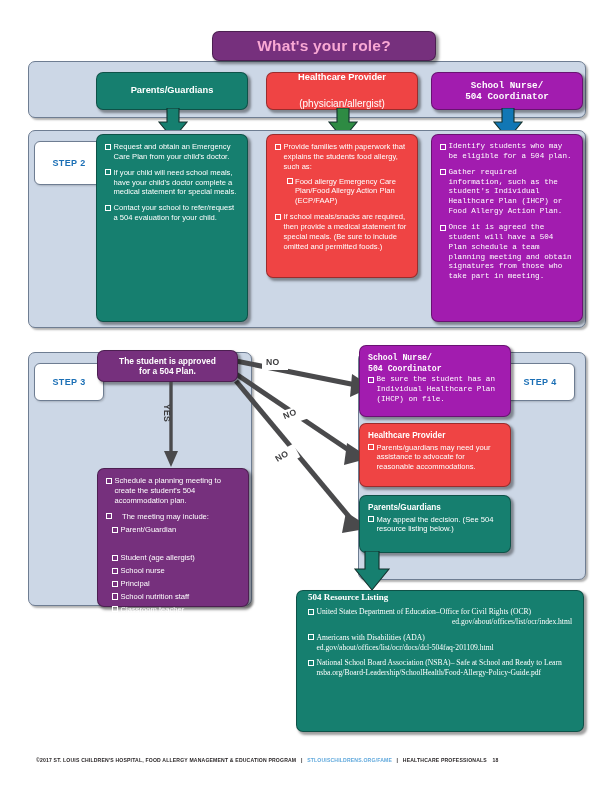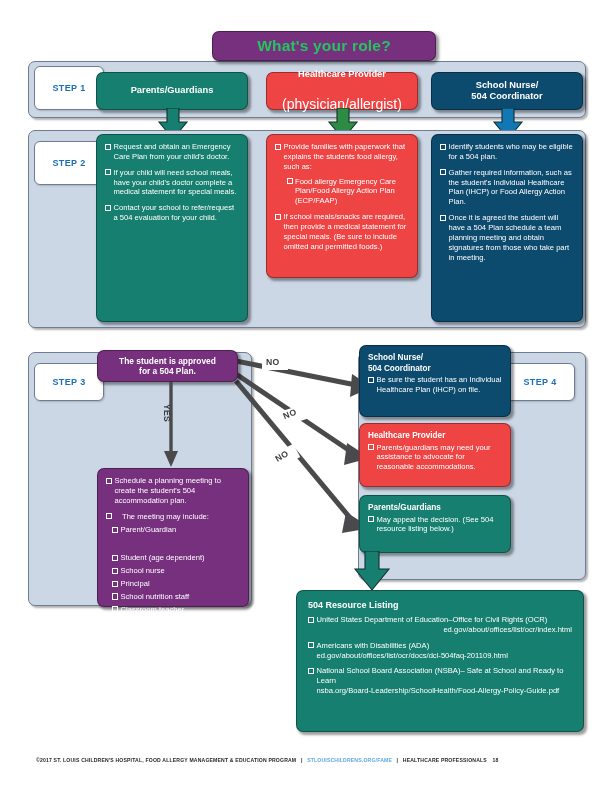--- a/index.html
+++ b/index.html
@@ -27,36 +27,36 @@
     box-shadow:1px 1px 2px rgba(0,0,0,.18);
   }
   .box{
     position:absolute;border-radius:7px;
     box-shadow:2.5px 2.5px 2.5px rgba(0,0,0,.38);
     color:#ffffff;box-sizing:border-box;
     border:1px solid rgba(0,0,0,.35);
   }
   .box.teal{background:#167f6f;}
   .box.green{background:#ef4444;}
-  .box.blue{background:#0c4a6e;}
+  .box.blue{background:#a21caf;font-family:Liberation Mono, monospace;}
   .box.purple{background:#76307d;}
 
   .hdr{
     display:flex;flex-direction:column;align-items:center;justify-content:center;
     text-align:center;font-weight:bold;font-size:9.3px;line-height:1.22;
     height:100%;
   }
-  .hdr .sub{font-weight:normal;font-size:14px;margin-top:15px;}
+  .hdr .sub{font-weight:normal;font-size:10px;margin-top:15px;}
 
   .title-bar{
     position:absolute;background:#76307d;border-radius:7px;
     box-shadow:2.5px 2.5px 3px rgba(0,0,0,.40);
     border:1px solid rgba(0,0,0,.35);
     display:flex;align-items:center;justify-content:center;
-    color:#22c55e;font-weight:bold;font-size:15.5px;letter-spacing:.2px;text-align:center;
+    color:#f9a8d4;font-weight:bold;font-size:15.5px;letter-spacing:.2px;text-align:center;
   }
 
   
   ul.ck{list-style:none;margin:0;padding:0;}
   ul.ck > li{
     position:relative;padding-left:8.5px;margin-bottom:6px;
     font-size:7.6px;line-height:1.30;
   }
   ul.ck > li:last-child{margin-bottom:0;}
   ul.ck > li:before{
@@ -85,23 +85,20 @@
   .footer .sep{color:#231f20;padding:0 3px;}
   .footer .pg{font-weight:bold;color:#231f20;}
 </style>
 </head>
 <body>
 
 <div class="page">
 
   <div class="panel" style="left:28px;top:61px;width:556px;height:55px;"></div>
 
-  <div class="steptag" style="left:34px;top:66px;width:68px;height:42px;">
-    <span>STEP 1</span>
-  </div>
 
   <div class="title-bar" style="left:212px;top:31px;width:222px;height:28px;">
     <span>What's your role?</span>
   </div>
 
   <div class="box teal" style="left:96px;top:72px;width:152px;height:38px;">
     <div class="hdr">
       <span>Parents/Guardians</span>
     </div>
   </div>
@@ -221,21 +218,21 @@
   <div class="box purple" style="left:97px;top:468px;width:152px;height:139px;">
     <div class="boxbody">
       <ul class="ck">
         <li>Schedule a planning meeting to create the student's 504 accommodation plan.</li>
         <li style="margin-bottom:4px;padding-left:16px;">
           <span>The meeting may include:</span>
         </li>
       </ul>
       <ul class="ck" style="padding-left:6px;margin-top:3px;">
         <li style="margin-bottom:18px;">Parent/Guardian</li>
-        <li style="margin-bottom:3px;">Student (age dependent)</li>
+        <li style="margin-bottom:3px;">Student (age allergist)</li>
         <li style="margin-bottom:3px;">School nurse</li>
         <li style="margin-bottom:3px;">Principal</li>
         <li style="margin-bottom:3px;">School nutrition staff</li>
         <li style="margin-bottom:3px;">Classroom teacher</li>
         <li style="margin-bottom:0;margin-top:45px;">Transportation</li>
       </ul>
     </div>
   </div>
 
   <div class="box blue" style="left:359px;top:345px;width:152px;height:72px;">
@@ -264,21 +261,21 @@
         <li>May appeal the decision. (See 504 resource listing below.)</li>
       </ul>
     </div>
   </div>
 
   <svg class="downarrow" style="left:352px;top:551px;" width="40" height="42" viewBox="0 0 40 42">
     <path d="M13,0 L27,0 L27,18 L37,18 L20,39 L3,18 L13,18 Z" fill="#167f6f" stroke="#13302c" stroke-width="1.1"></path>
   </svg>
 
   <div class="box teal" style="left:296px;top:590px;width:288px;height:142px;">
-    <div class="boxbody" style="padding:9px 11px;">
+    <div class="boxbody" style="padding:1px 11px;font-family:Liberation Serif, serif;">
       <div class="boxlabel" style="font-size:9px;margin-bottom:5px;">504 Resource Listing</div>
       <ul class="ck">
         <li>
           <span>United States Department of Education–Office for Civil Rights (OCR)</span>
           <span style="display:block;text-align:right;">ed.gov/about/offices/list/ocr/index.html</span>
         </li>
         <li>
           <span>Americans with Disabilities (ADA)</span>
           <span style="display:block;">ed.gov/about/offices/list/ocr/docs/dcl-504faq-201109.html</span>
         </li>

